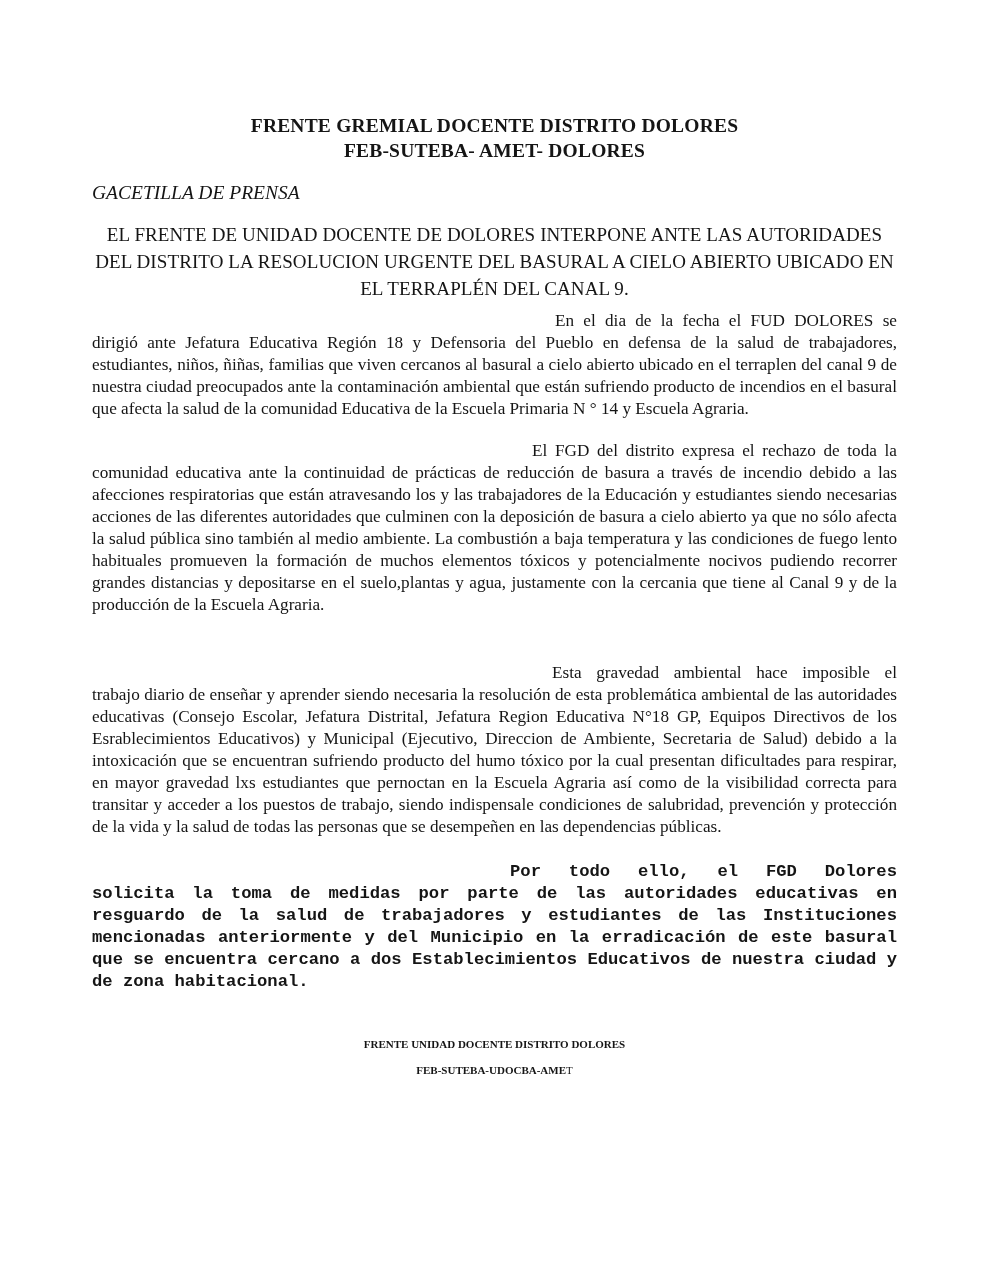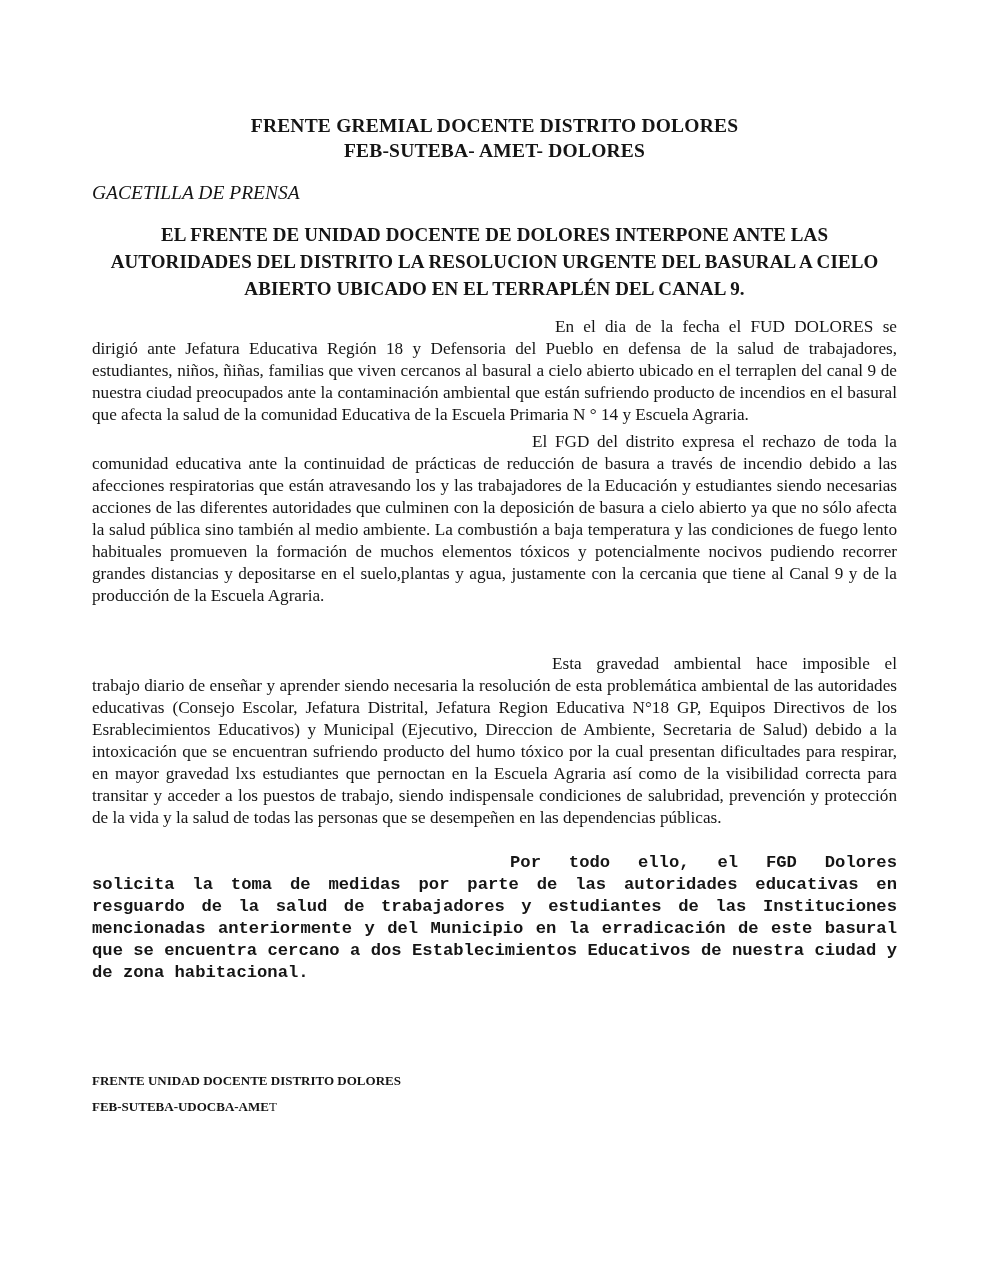--- a/index.html
+++ b/index.html
@@ -34,39 +34,40 @@
   }
   .dateline {
     margin-top: 18px;
     font-size: 18px;
     line-height: 25px;
     padding-left: 458px;
   }
   .headline {
     margin: 16px 0 0 0;
     text-align: center;
-    font-weight: bold;
+    font-weight: normal;
     font-size: 19px;
     line-height: 27px;
     letter-spacing: 0.1px;
   }
   .body-par {
     margin: 0;
     font-size: 17.2px;
     line-height: 22px;
     text-align: justify;
   }
-  .p1 { margin-top: 14px; text-indent: 463px; }
-  .p2 { margin-top: 5px;  text-indent: 440px; }
+  .p1 { margin-top: 8px; text-indent: 463px; }
+  .p2 { margin-top: 20px;  text-indent: 440px; }
   .p3 { margin-top: 46px; text-indent: 460px; }
   .p4 { margin-top: 23px; text-indent: 418px; font-weight: bold; font-family: Liberation Mono, monospace; }
   .signature {
-    margin-top: 84px;
+    margin-top: 38px;
+    text-align: center;
     font-weight: bold;
-    font-size: 13px;
+    font-size: 11px;
     line-height: 26px;
   }
   .signature .tail { font-weight: normal; }
 </style>
 </head>
 <body>
 
 <div class="page">
 
   <div class="letterhead">

